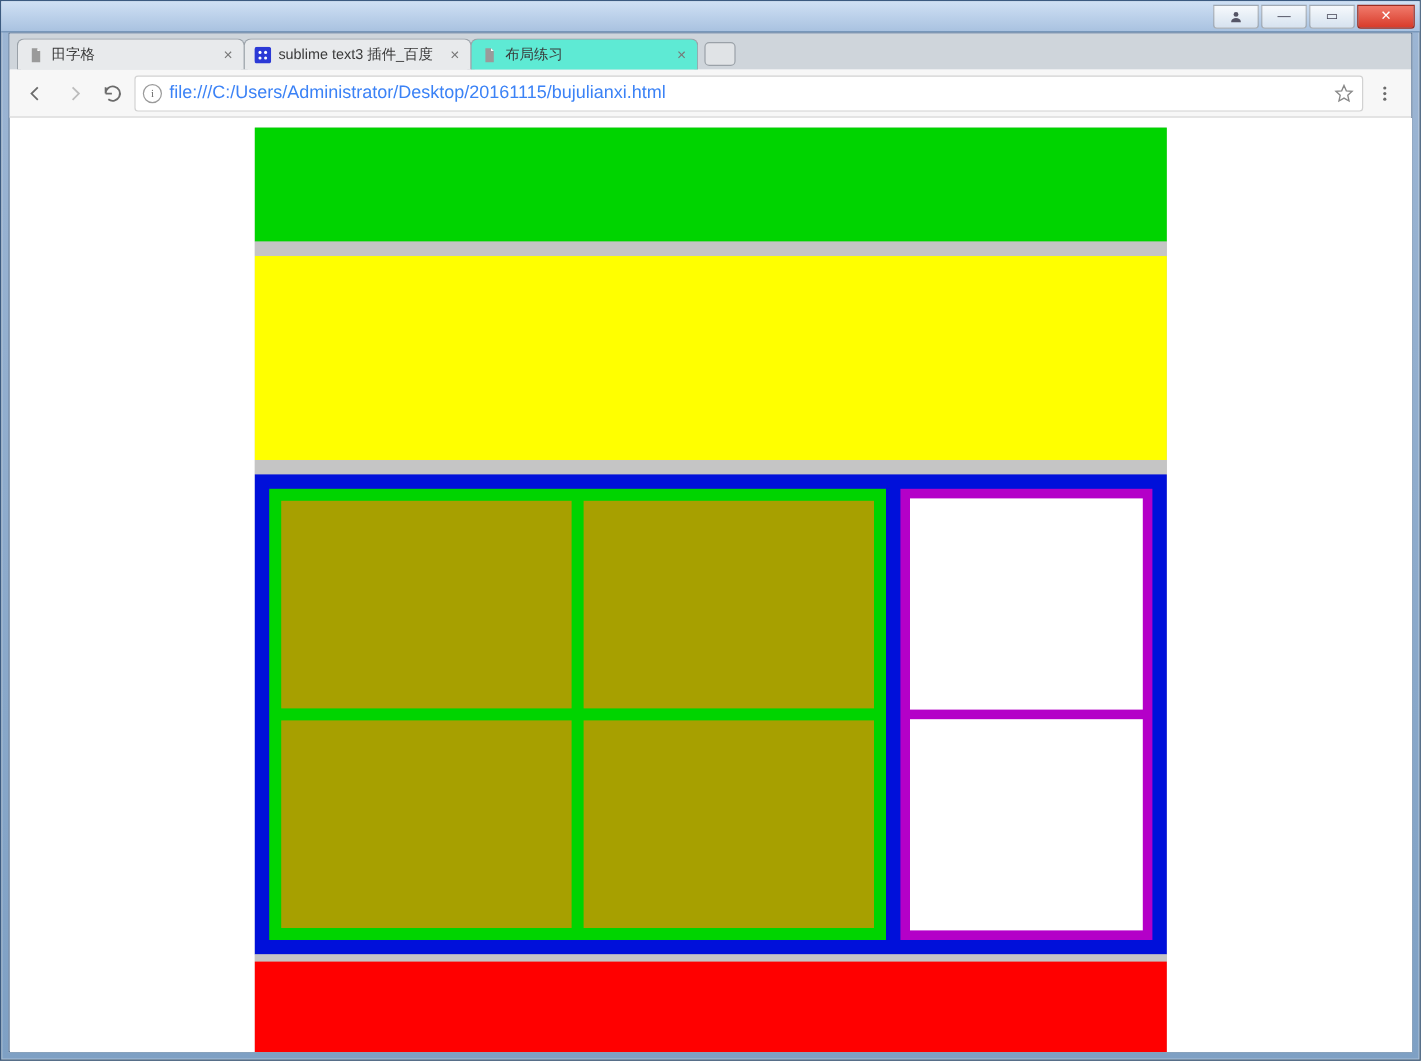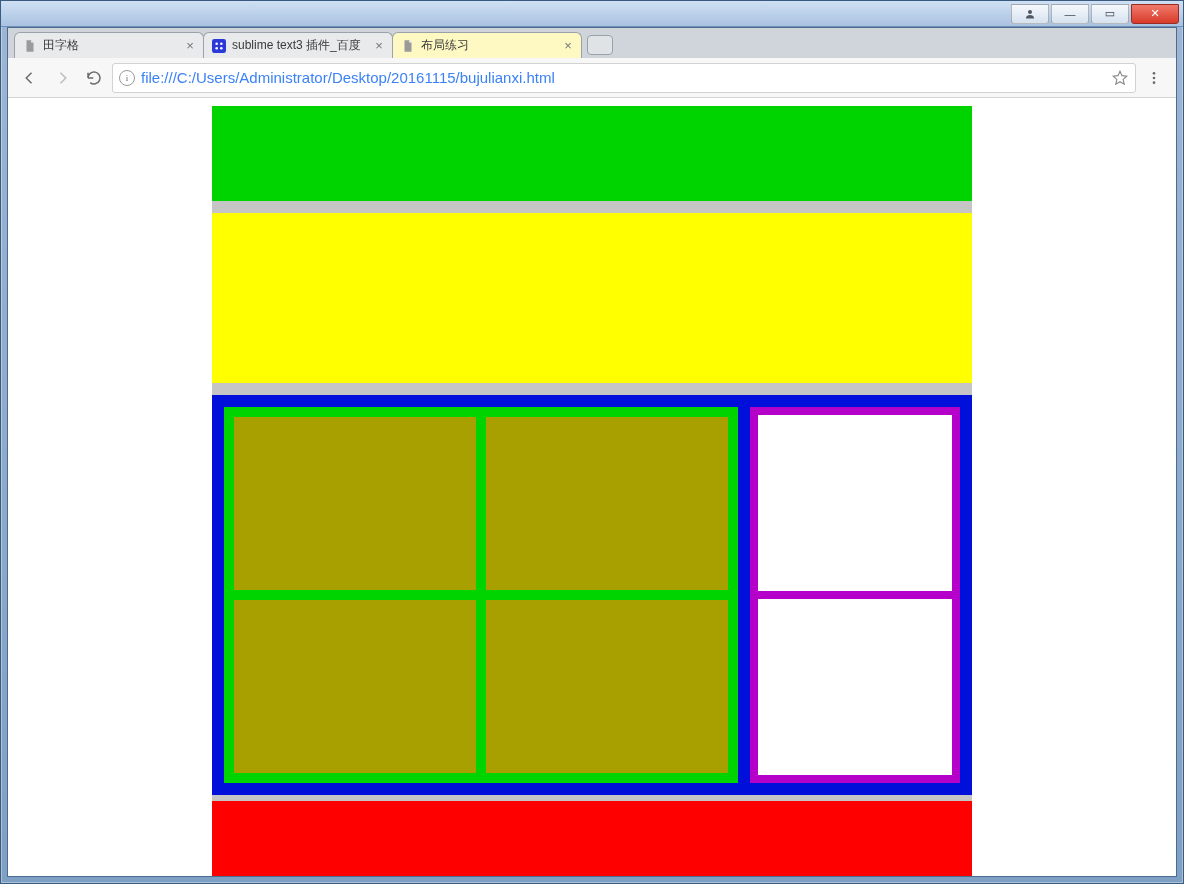--- a/index.html
+++ b/index.html
@@ -46,21 +46,21 @@
     padding-left: 6px; gap: 0;
   }
   .tab {
     height: 26px; min-width: 190px; max-width: 210px;
     background: #e8eaec; border: 1px solid #9aa1a8; border-bottom: none;
     border-radius: 6px 6px 0 0;
     display: flex; align-items: center; gap: 6px;
     padding: 0 6px 0 8px; font-size: 12px; color: #3a3a3a;
     margin-right: -1px; position: relative;
   }
-  .tab.active { background: #fef9c3; z-index: 2; }
+  .tab.active { background: #5eead4; z-index: 2; }
   .tab .favicon { width: 14px; height: 14px; flex: 0 0 14px; display: flex; align-items: center; justify-content: center; }
   .tab .favicon svg { width: 14px; height: 14px; }
   .tab .tab-title { flex: 1; white-space: nowrap; overflow: hidden; text-overflow: ellipsis; }
   .tab .tab-close { width: 14px; height: 14px; color: #777; font-size: 13px; line-height: 13px; text-align: center; }
   .newtab {
     width: 26px; height: 20px; margin-left: 6px; margin-bottom: 3px;
     background: #e0e3e6; border: 1px solid #9aa1a8; border-radius: 4px;
   }
 
   .toolbar {

